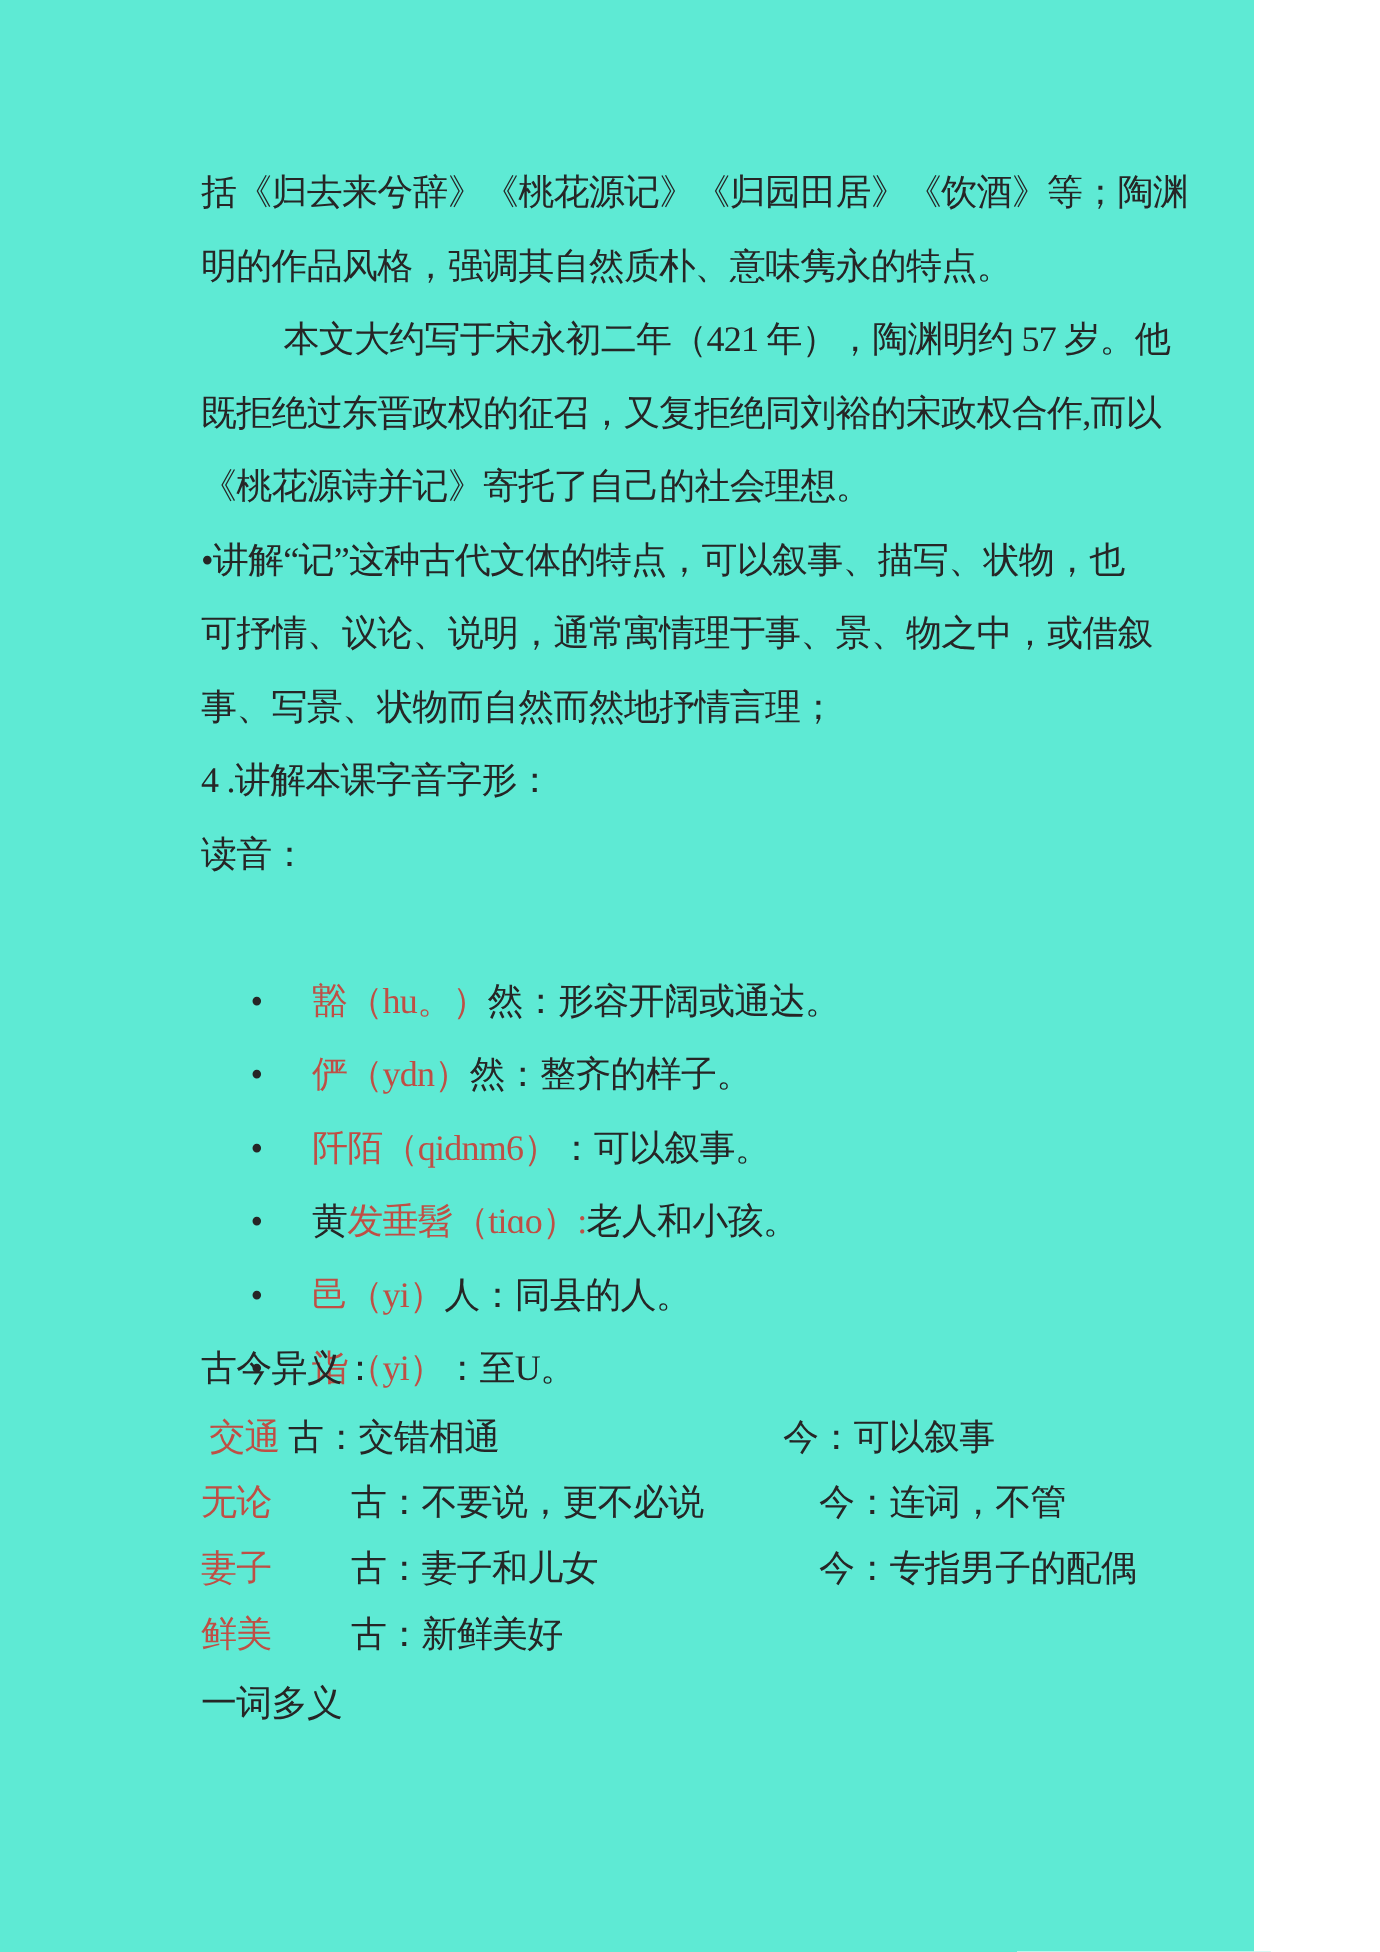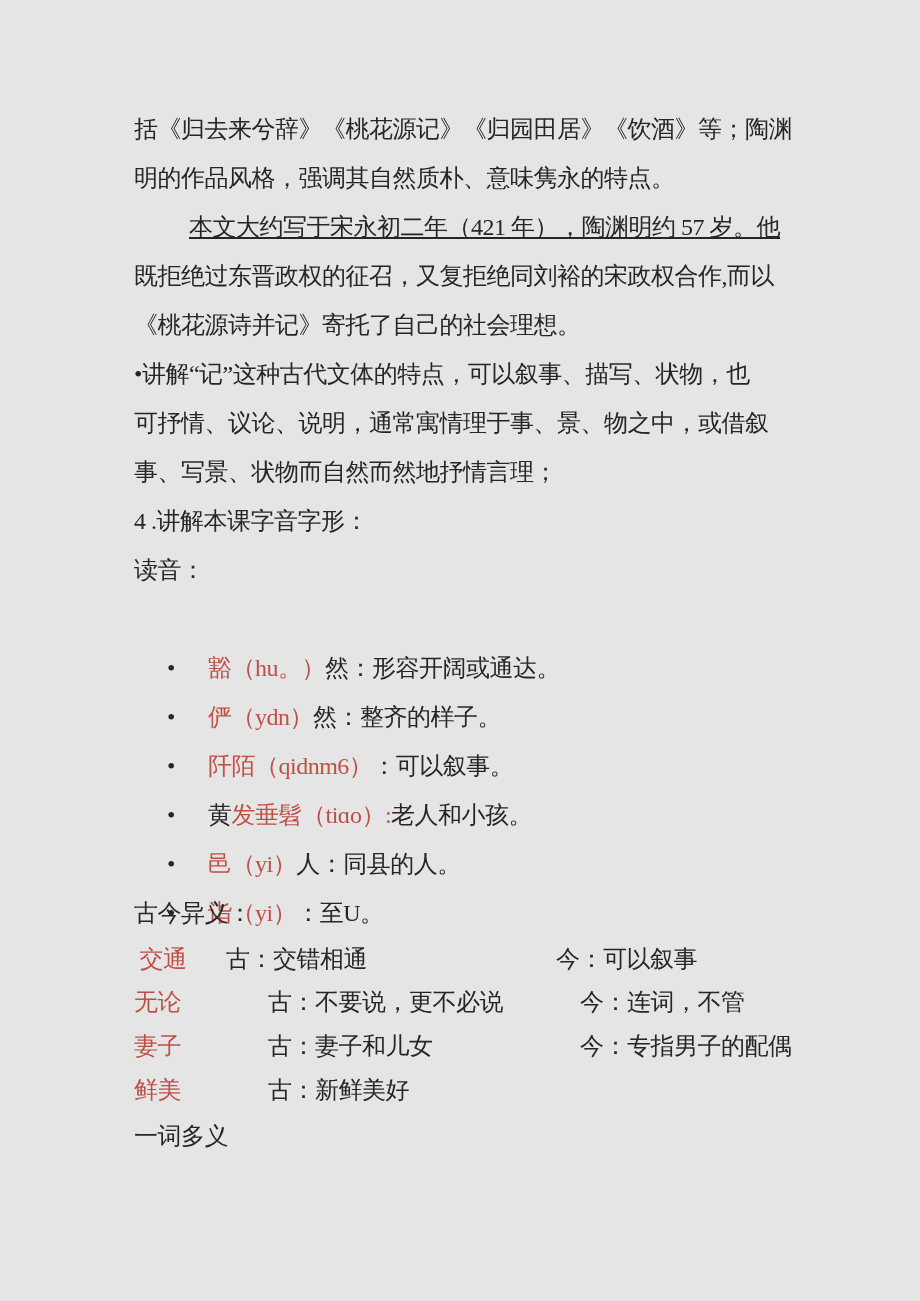--- a/index.html
+++ b/index.html
@@ -3,43 +3,42 @@
 <meta charset="utf-8">
 <title>Document</title>
 <style>
   html, body {
     margin: 0;
     padding: 0;
     background: #ffffff;
   }
   .page {
     position: relative;
-    width: 920px;
+    width: 836px;
     height: 1301px;
-    background: #e5e5e5;
+    background: #5eead4;
     overflow: hidden;
     font-family: "Liberation Serif", serif;
     color: #262626;
   }
   .content {
     position: absolute;
     left: 134px;
     top: 105px;
     width: 700px;
     font-size: 24px;
     letter-spacing: -0.5px;
   }
   .line {
     height: 49px;
     line-height: 49px;
     white-space: pre;
   }
   .indent2 {
     text-indent: 55px;
-    text-decoration: underline;
   }
   .red {
     color: #bf4f45;
   }
   .blt {
     display: inline-block;
     width: 41px;
     color: #262626;
   }
   .gj-row {
@@ -57,21 +56,20 @@
     color: #bf4f45;
     flex: none;
   }
   .gj-row.first .gj-term {
     width: 58px;
     text-align: center;
   }
   .gj-gu {
     width: 312px;
     flex: none;
-    margin-left: 34px;
   }
   .gj-row.first .gj-gu {
     width: 330px;
   }
 </style>
 </head>
 <body>
 
 <div class="page">
   <div class="content">

